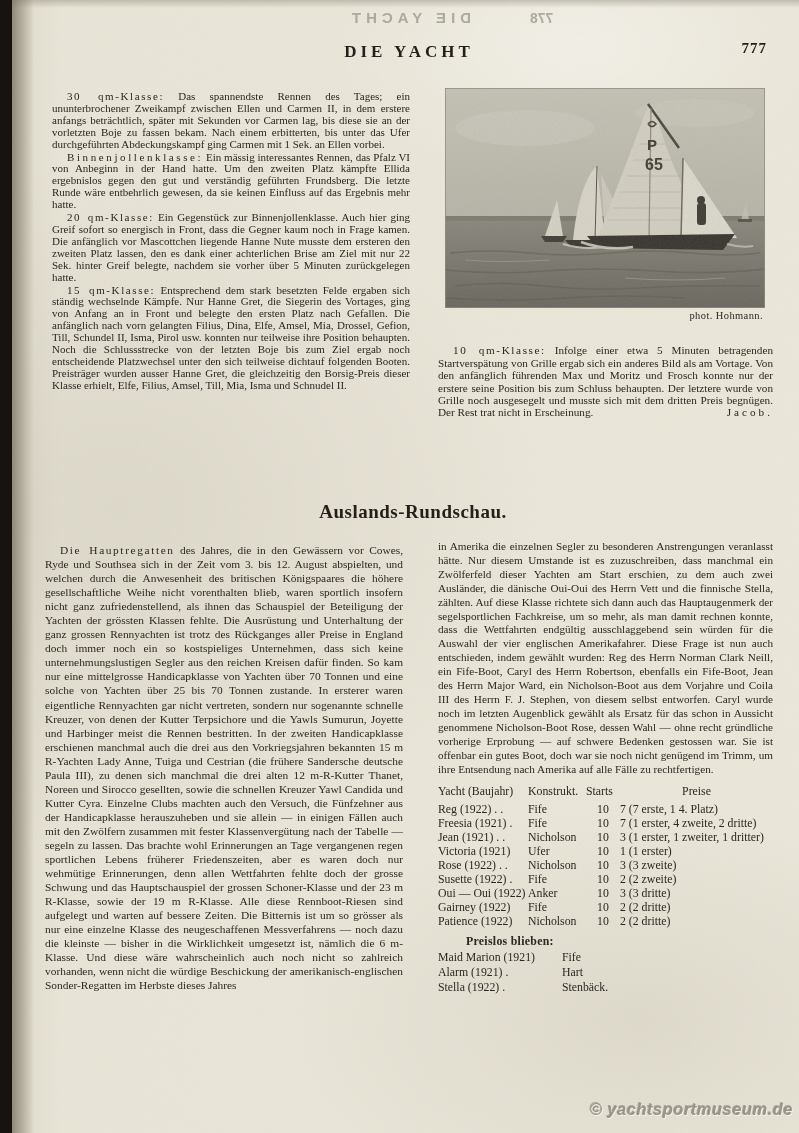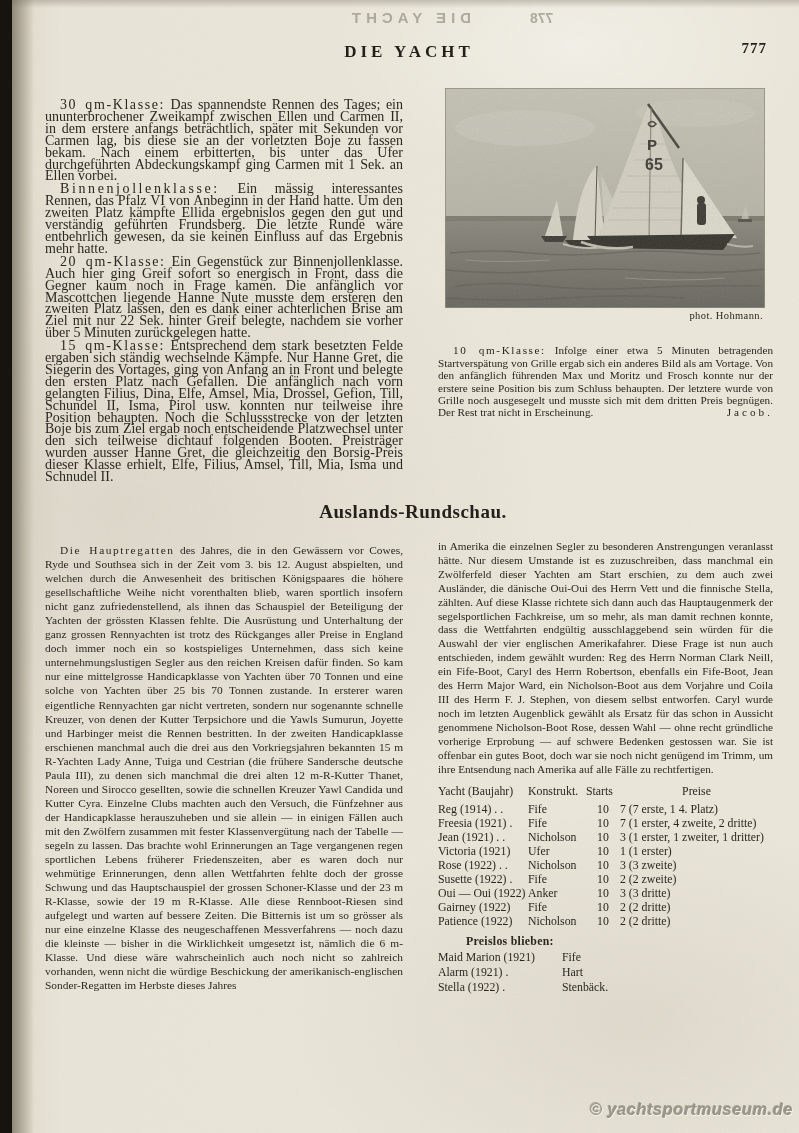--- a/index.html
+++ b/index.html
@@ -34,22 +34,22 @@
   }
   .journal-title{
     position:absolute;left:45px;top:42px;width:728px;text-align:center;
     font-weight:bold;font-size:17px;letter-spacing:4px;color:#241f19;
   }
   .page-number{
     position:absolute;right:32px;top:40px;
     font-weight:bold;font-size:15px;color:#241f19;letter-spacing:1px;
   }
 
-  .top-left{position:absolute;left:45px;top:91px;width:358px;
-    font-size:14px;line-height:11.9px;margin-top:8px;}
+  .top-left{position:absolute;left:52px;top:91px;width:358px;
+    font-size:11px;line-height:11.9px;}
   .top-right{position:absolute;left:438px;top:88px;width:335px;
     font-size:11.2px;line-height:12.4px;}
   .par{margin:0;text-align:justify;text-indent:15px;hyphens:auto;}
   .par + .par{margin-top:1px;}
   .lead{letter-spacing:1.6px;word-spacing:1px;}
   .lead-wide{letter-spacing:2.6px;}
 
   .photo-frame{margin-left:7px;width:320px;height:220px;display:block;}
   .photo-credit{margin:2px 10px 0 0;text-align:right;
     font-size:10.5px;font-weight:normal;letter-spacing:.4px;}
@@ -196,21 +196,21 @@
     <p class="par" style="text-indent:0;">in Amerika die einzelnen Segler zu besonderen Anstrengungen veranlasst hätte. Nur diesem Umstande ist es zuzuschreiben, dass manchmal ein Zwölferfeld dieser Yachten am Start erschien, zu dem auch zwei Ausländer, die dänische Oui-Oui des Herrn Vett und die finnische Stella, zählten. Auf diese Klasse richtete sich dann auch das Hauptaugenmerk der segelsportlichen Fachkreise, um so mehr, als man damit rechnen konnte, dass die Wettfahrten endgültig ausschlaggebend sein würden für die Auswahl der vier englischen Amerikafahrer. Diese Frage ist nun auch entschieden, indem gewählt wurden: Reg des Herrn Norman Clark Neill, ein Fife-Boot, Caryl des Herrn Robertson, ebenfalls ein Fife-Boot, Jean des Herrn Major Ward, ein Nicholson-Boot aus dem Vorjahre und Coila III des Herrn F. J. Stephen, von diesem selbst entworfen. Caryl wurde noch im letzten Augenblick gewählt als Ersatz für das schon in Aussicht genommene Nicholson-Boot Rose, dessen Wahl — ohne recht gründliche vorherige Erprobung — auf schwere Bedenken gestossen war. Sie ist offenbar ein gutes Boot, doch war sie noch nicht genügend im Trimm, um ihre Entsendung nach Amerika auf alle Fälle zu rechtfertigen.</p>
 
     <div class="results">
       <div class="trow thead">
         <span>Yacht (Baujahr)</span>
         <span>Konstrukt.</span>
         <span>Starts</span>
         <span class="c-preise">Preise</span>
       </div>
       <div class="trow">
-        <span>Reg (1914) .  .</span>
+        <span>Reg (1922) .  .</span>
           <span>Fife</span>
           <span class="c-starts">10</span>
           <span>7 (7 erste, 1 4. Platz)</span>
       </div>
       <div class="trow">
         <span>Freesia (1921) .</span>
           <span>Fife</span>
           <span class="c-starts">10</span>
           <span>7 (1 erster, 4 zweite, 2 dritte)</span>
       </div>

